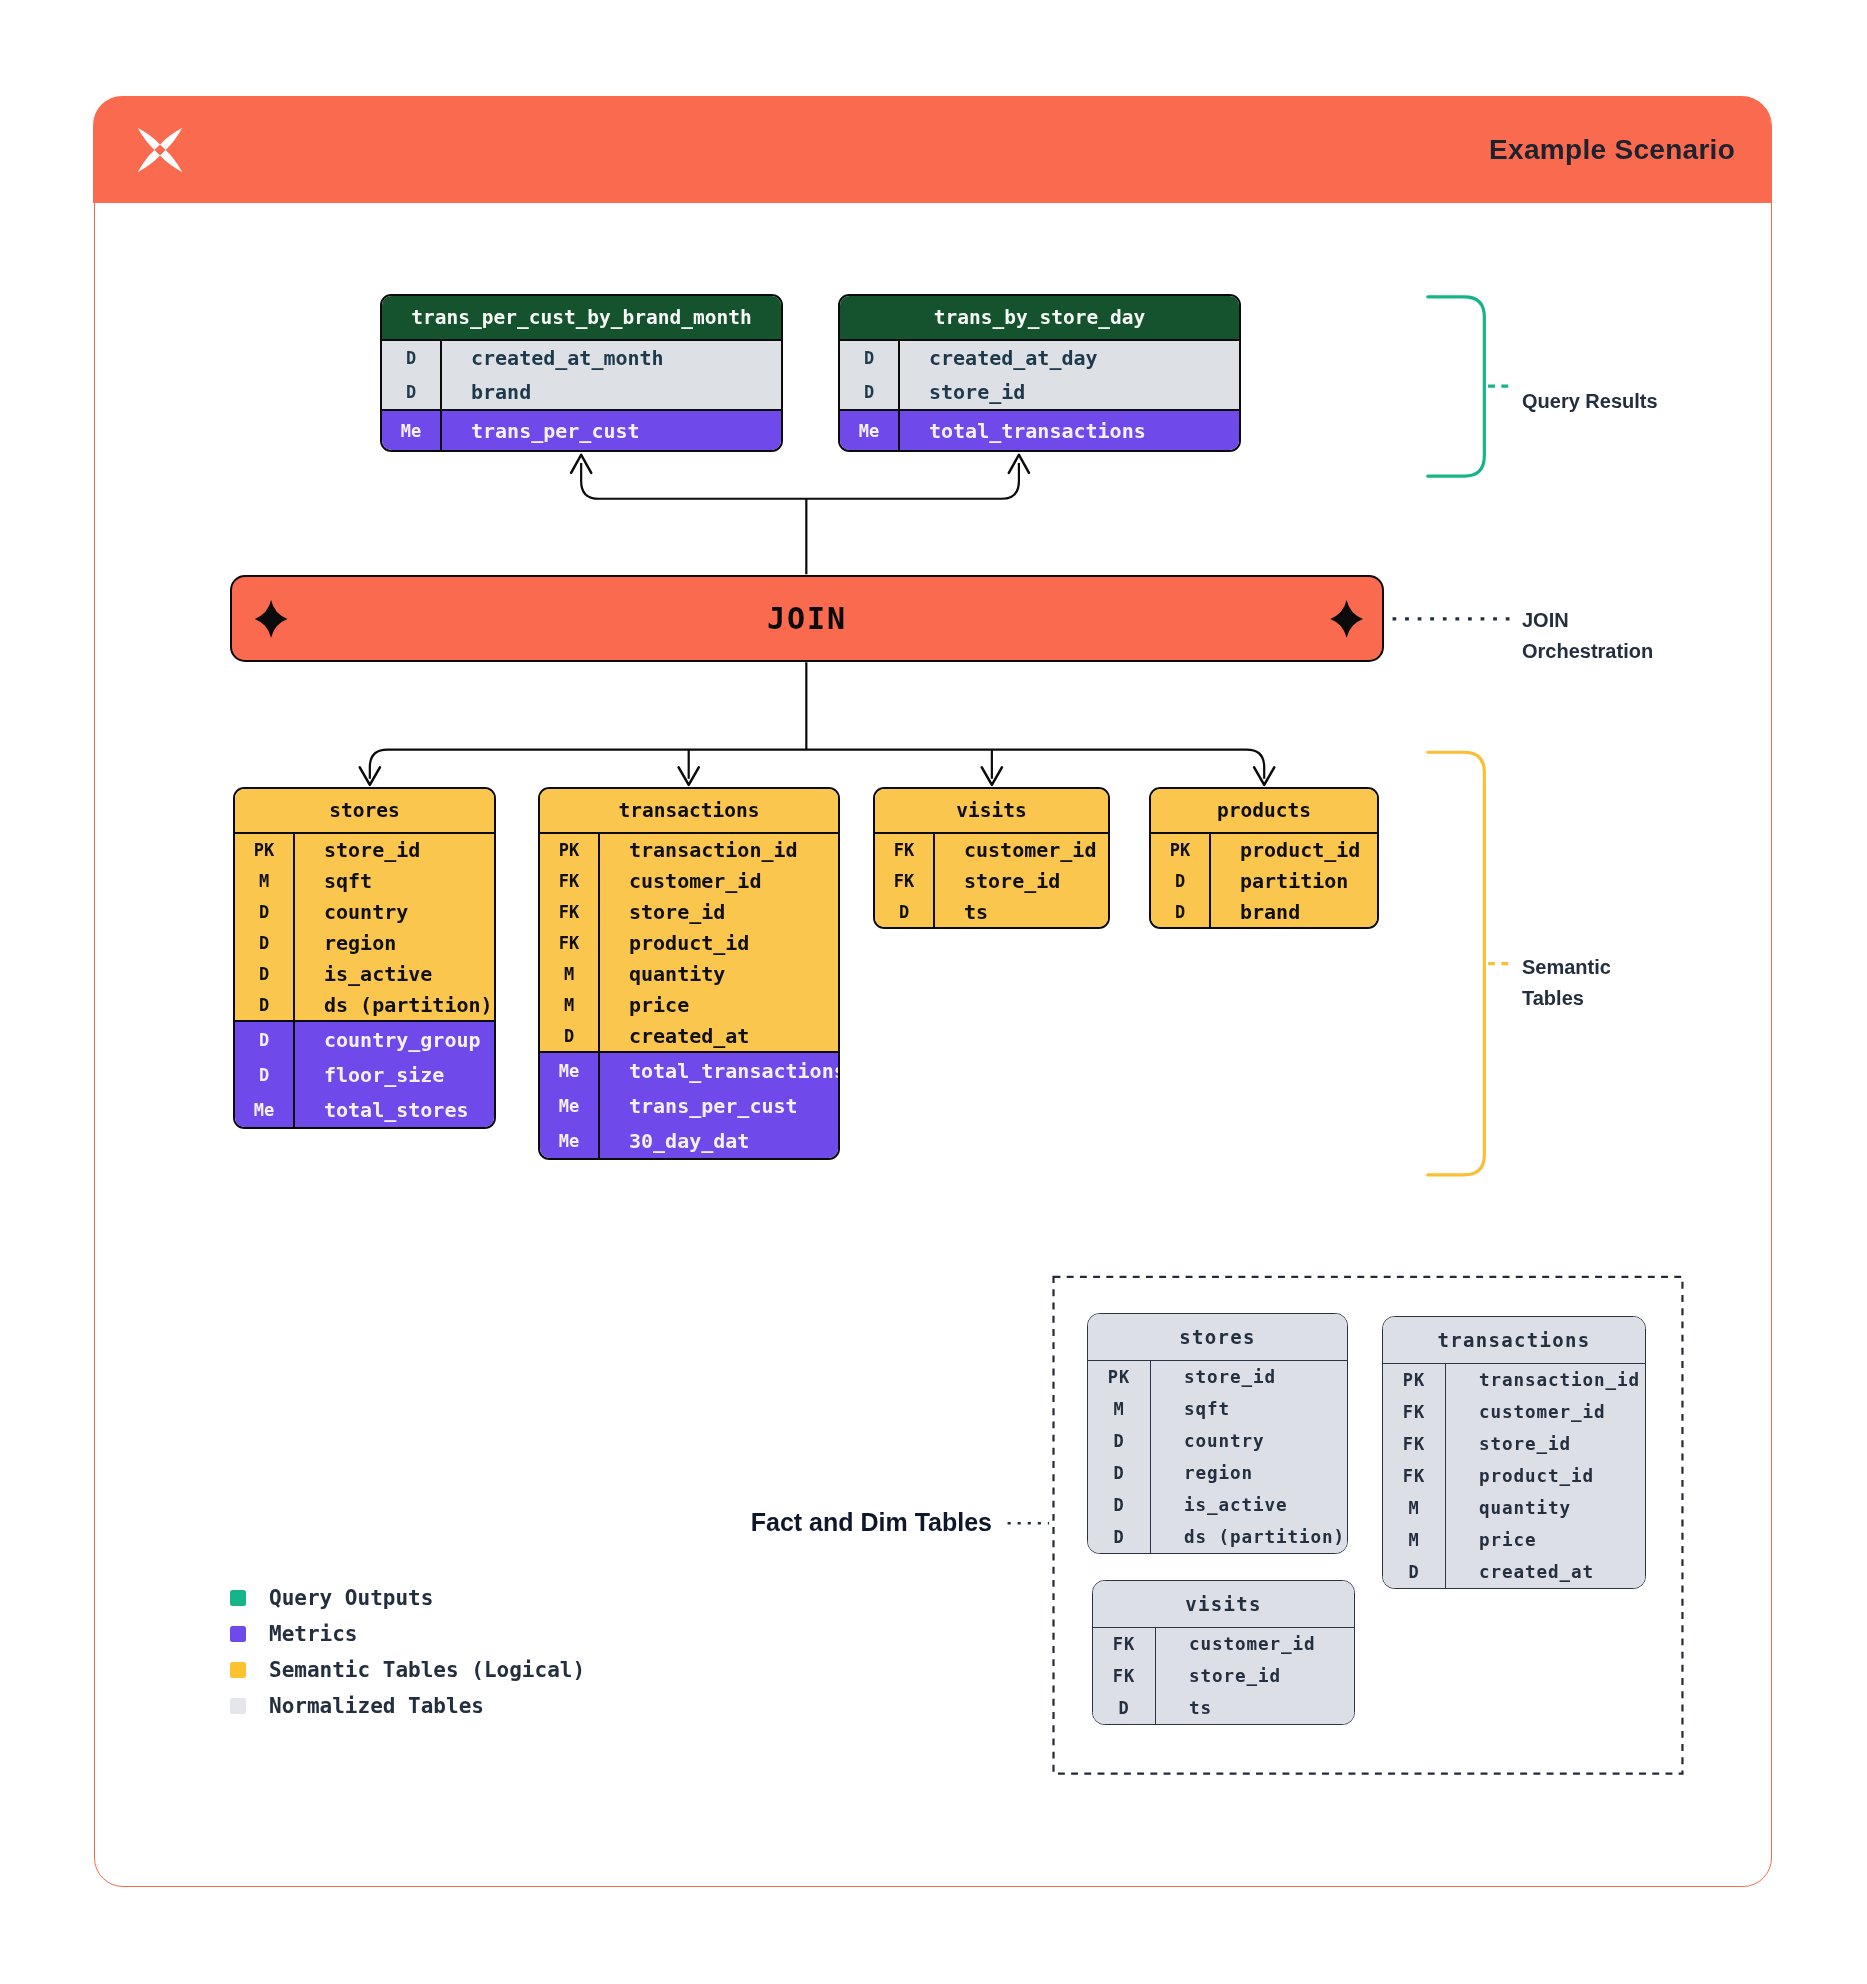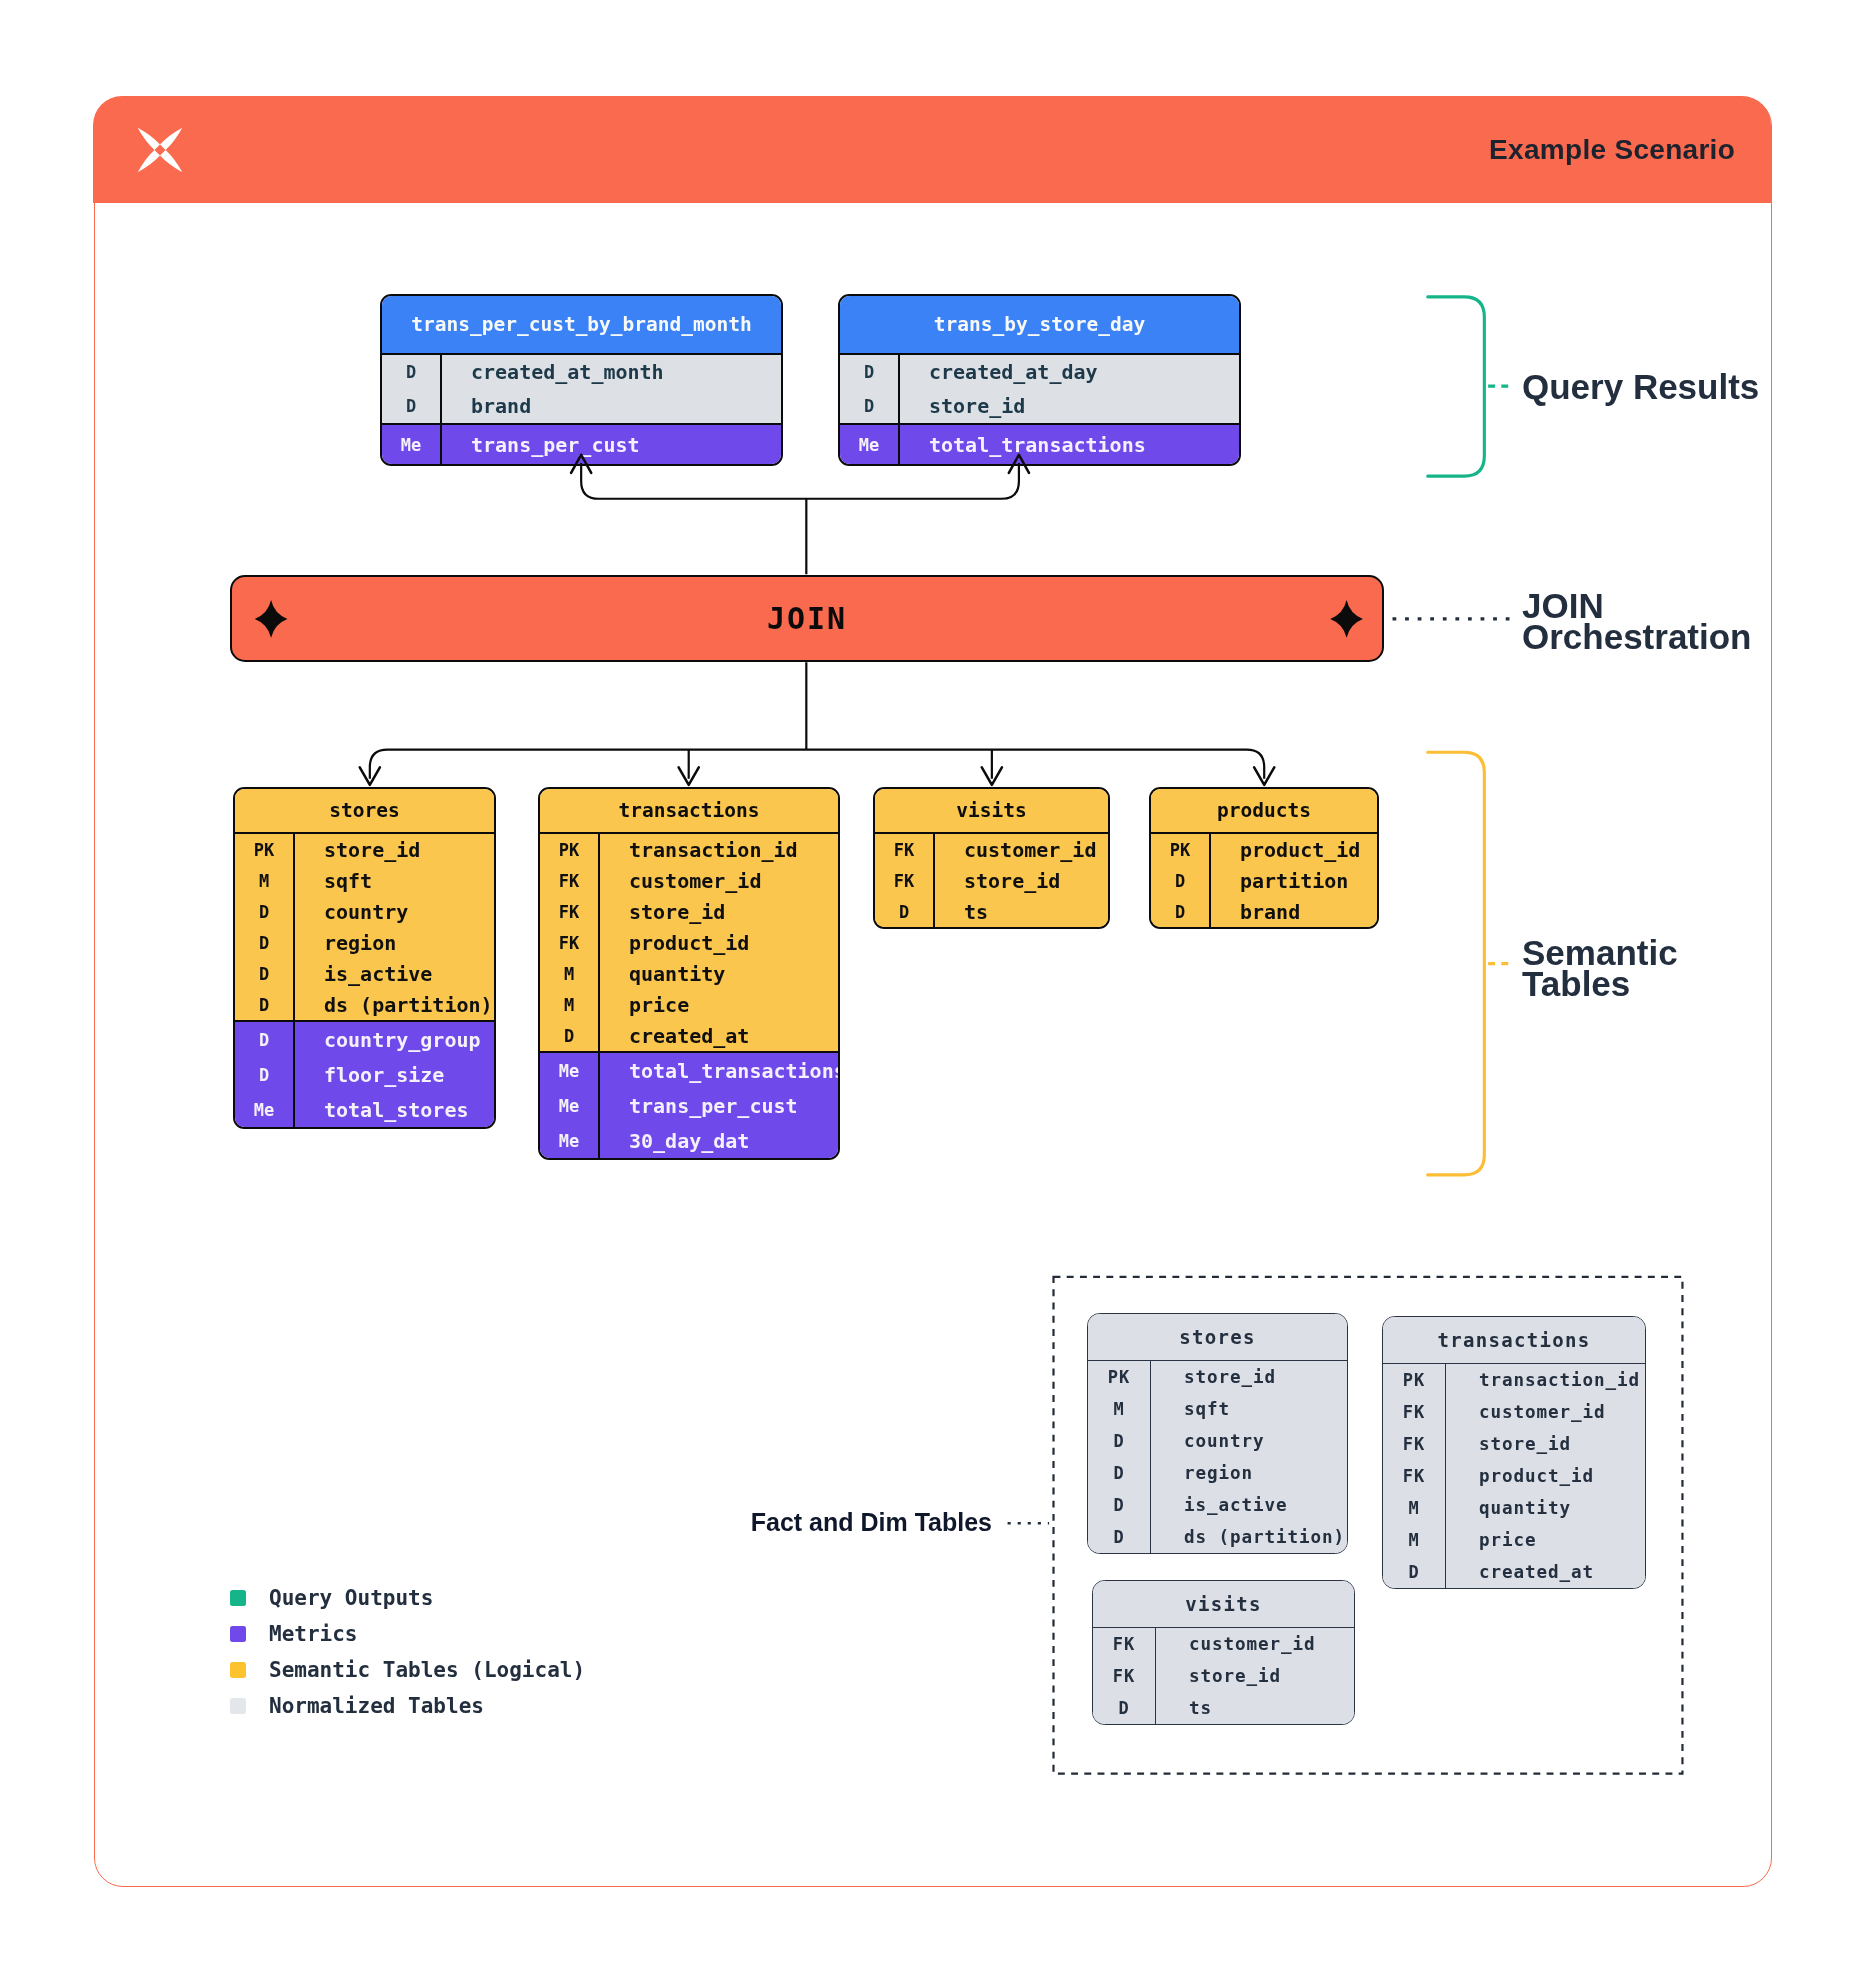--- a/index.html
+++ b/index.html
@@ -34,21 +34,21 @@
     border-right:2.5px solid #0B0B0B;box-sizing:border-box;
     font-family:"DejaVu Sans Mono","Liberation Mono",monospace;font-weight:bold;font-size:17px;
   }
   .field{
     flex:1;display:flex;align-items:center;padding-left:29px;
     font-family:"DejaVu Sans Mono","Liberation Mono",monospace;font-weight:bold;font-size:20px;
     white-space:nowrap;
   }
   .msec{border-top:2.5px solid #0B0B0B;}
   
-  .q .hdr{height:59px;background:#3b82f6;color:#F7F9F7;font-size:19.5px;}
+  .q .hdr{height:45px;background:#14532d;color:#F7F9F7;font-size:19.5px;}
   .q .bsec .row{height:34px;background:#DDE1E6;color:#1E3A4A;}
   .q .msec .row{height:39px;background:#6F49E9;color:#F4F1FD;}
   
   .s .hdr{height:45px;background:#FBC64D;color:#0E0E0E;font-size:19.5px;}
   .s .bsec .row{height:31px;background:#FBC64D;color:#101010;}
   .s .msec .row{height:35px;background:#6F49E9;color:#F4F1FD;}
   
   .n{border:1.9px solid #2A3443;border-radius:12.6px;}
   .n .hdr{height:47px;background:#DCE0E6;color:#242F3F;border-bottom:1.9px solid #2A3443;font-size:19px;letter-spacing:1.3px;}
   .n .row{height:32px;background:#DCE0E6;color:#242F3F;}
@@ -57,21 +57,21 @@
   
   .join{
     position:absolute;left:230px;top:575px;width:1154px;height:87px;box-sizing:border-box;
     background:#FA6A4E;border:2.5px solid #0B0B0B;border-radius:15px;z-index:2;
     display:flex;align-items:center;justify-content:center;
     font-family:"DejaVu Sans Mono","Liberation Mono",monospace;font-weight:bold;
     font-size:30px;color:#0B0B0B;letter-spacing:1.9px;
   }
   
   .side-label{
-    position:absolute;font-weight:bold;font-size:35px;color:#232F3F;line-height:31px;z-index:2;
+    position:absolute;font-weight:bold;font-size:20px;color:#232F3F;line-height:31px;z-index:2;margin-top:15px;
   }
   .fact-label{
     position:absolute;left:711px;top:1508px;width:281px;text-align:right;
     font-weight:bold;font-size:25px;color:#0f172a;z-index:2;
   }
   
   .legend{position:absolute;left:230px;top:1580px;z-index:2;}
   .litem{display:flex;align-items:center;height:36px;}
   .lsw{width:16.4px;height:16.4px;border-radius:2.5px;margin-right:22.6px;flex:0 0 16.4px;}
   .llabel{

